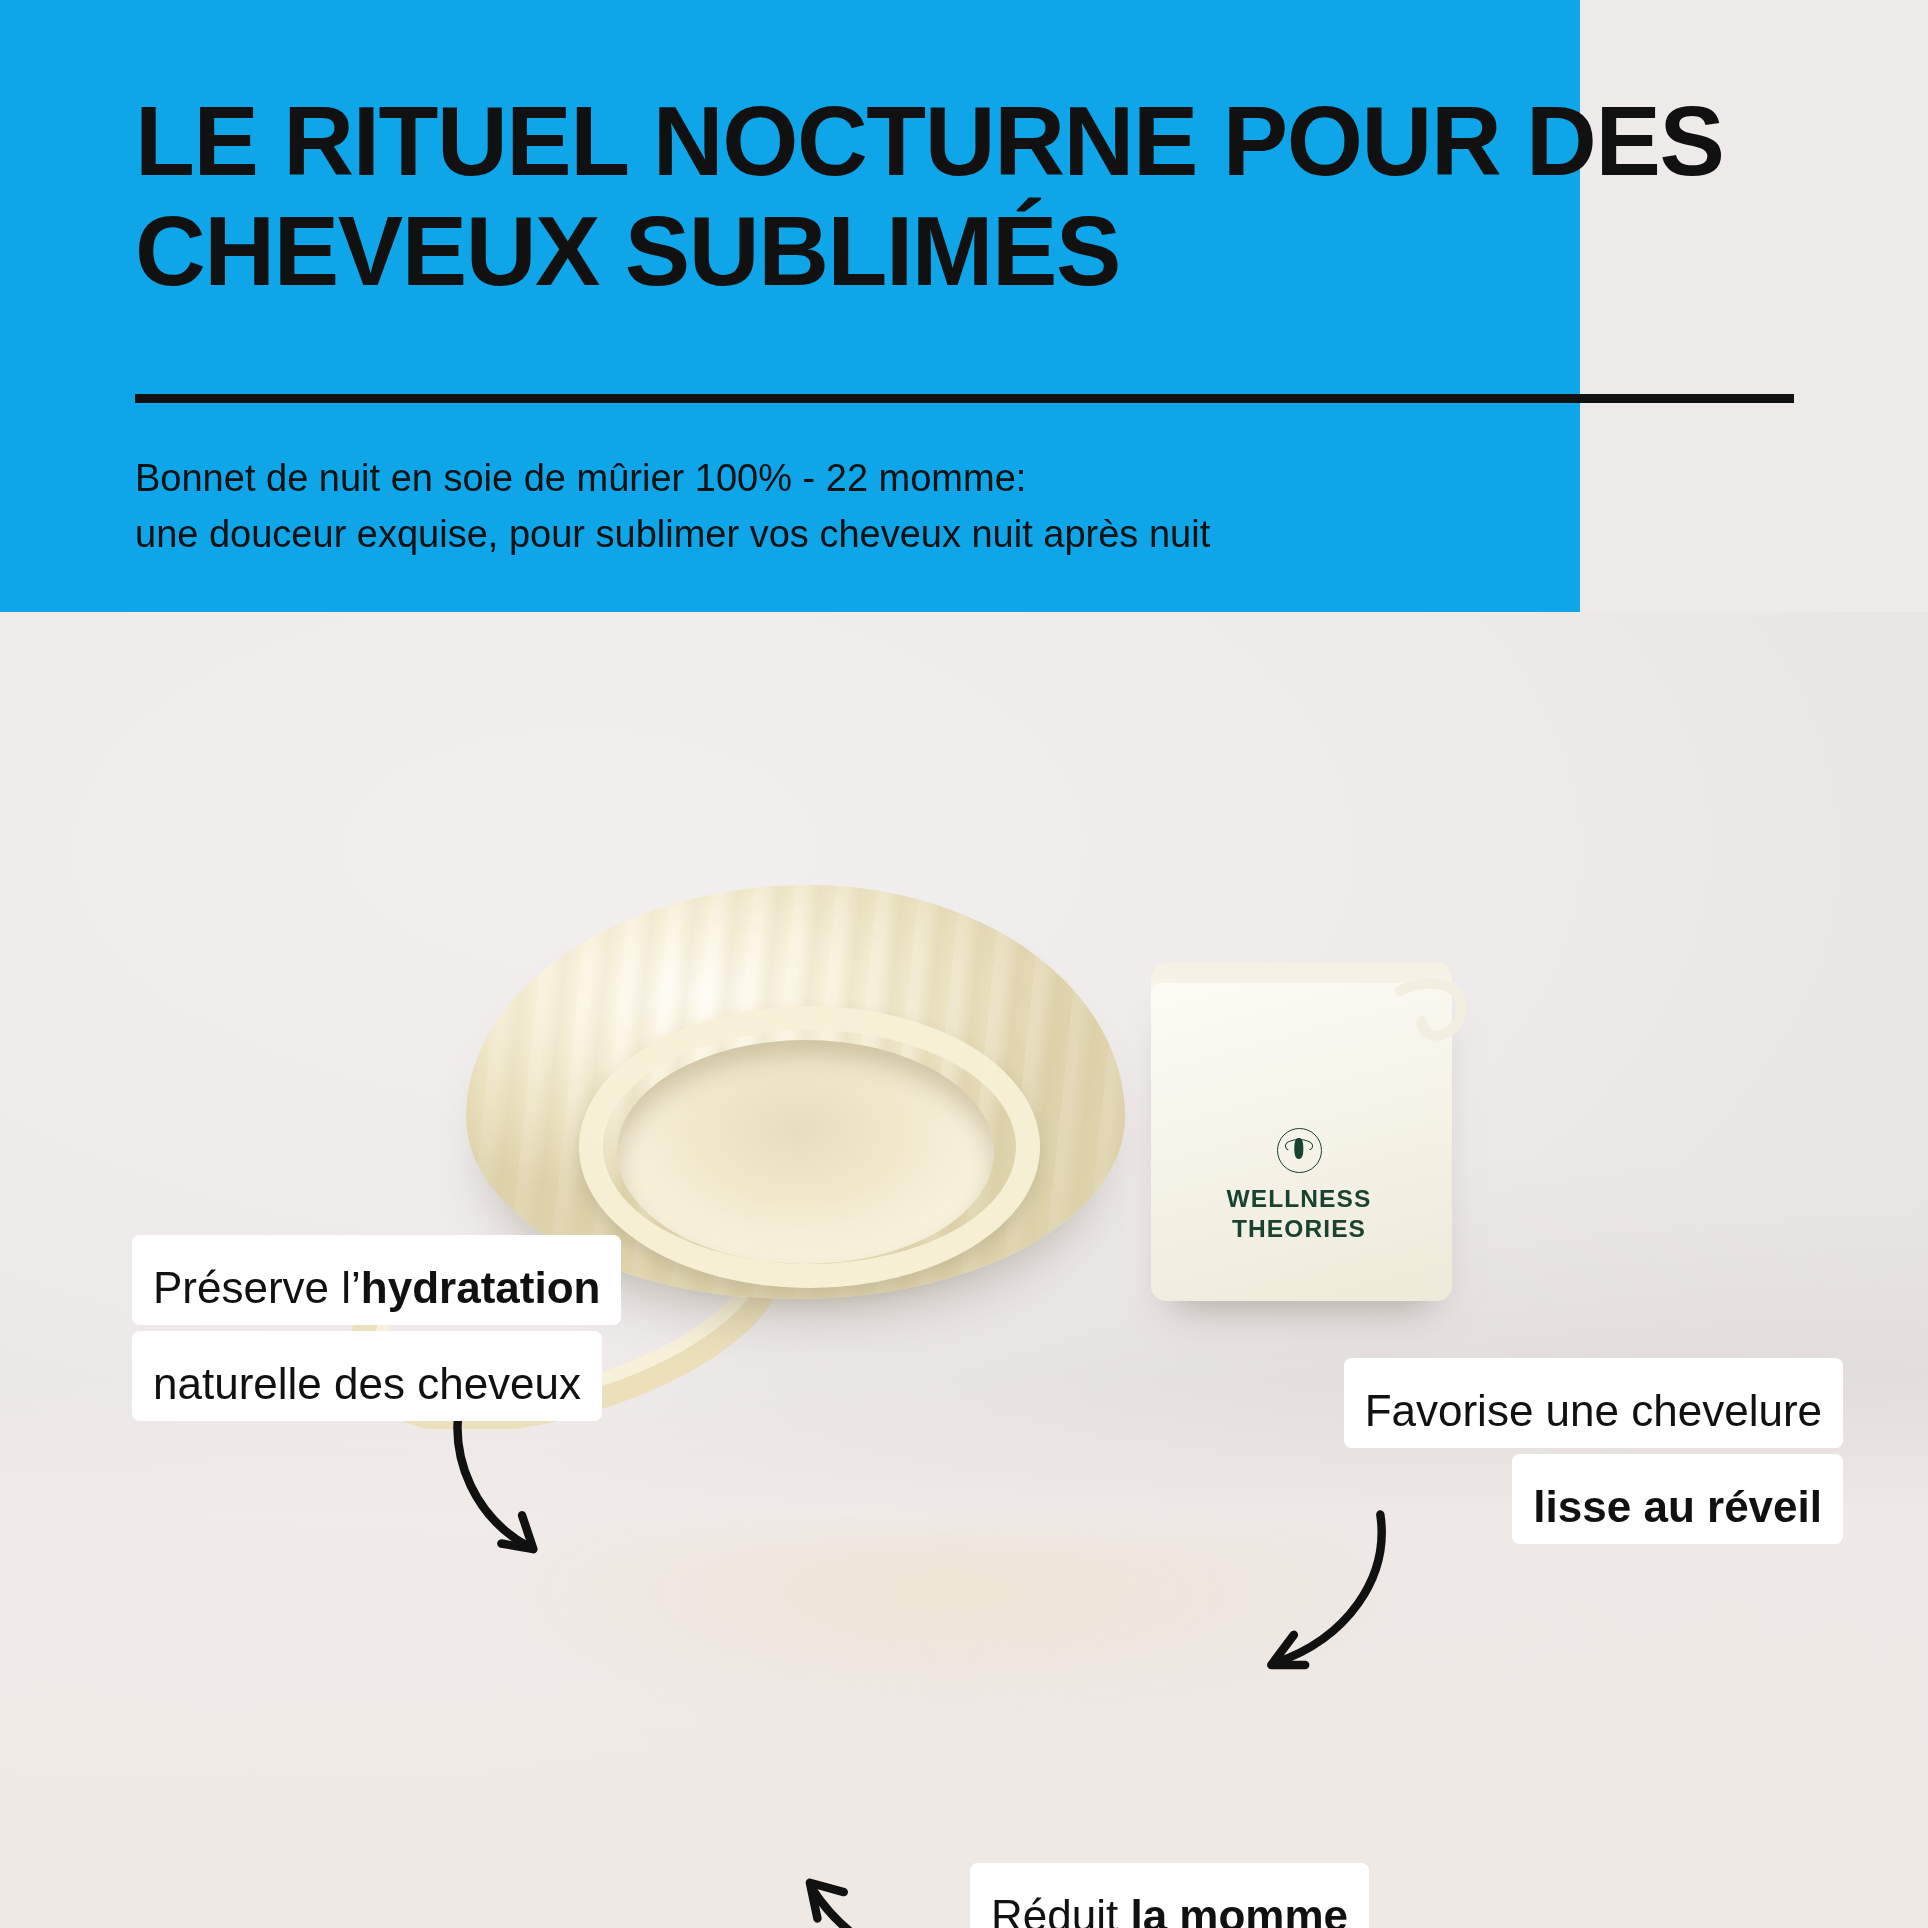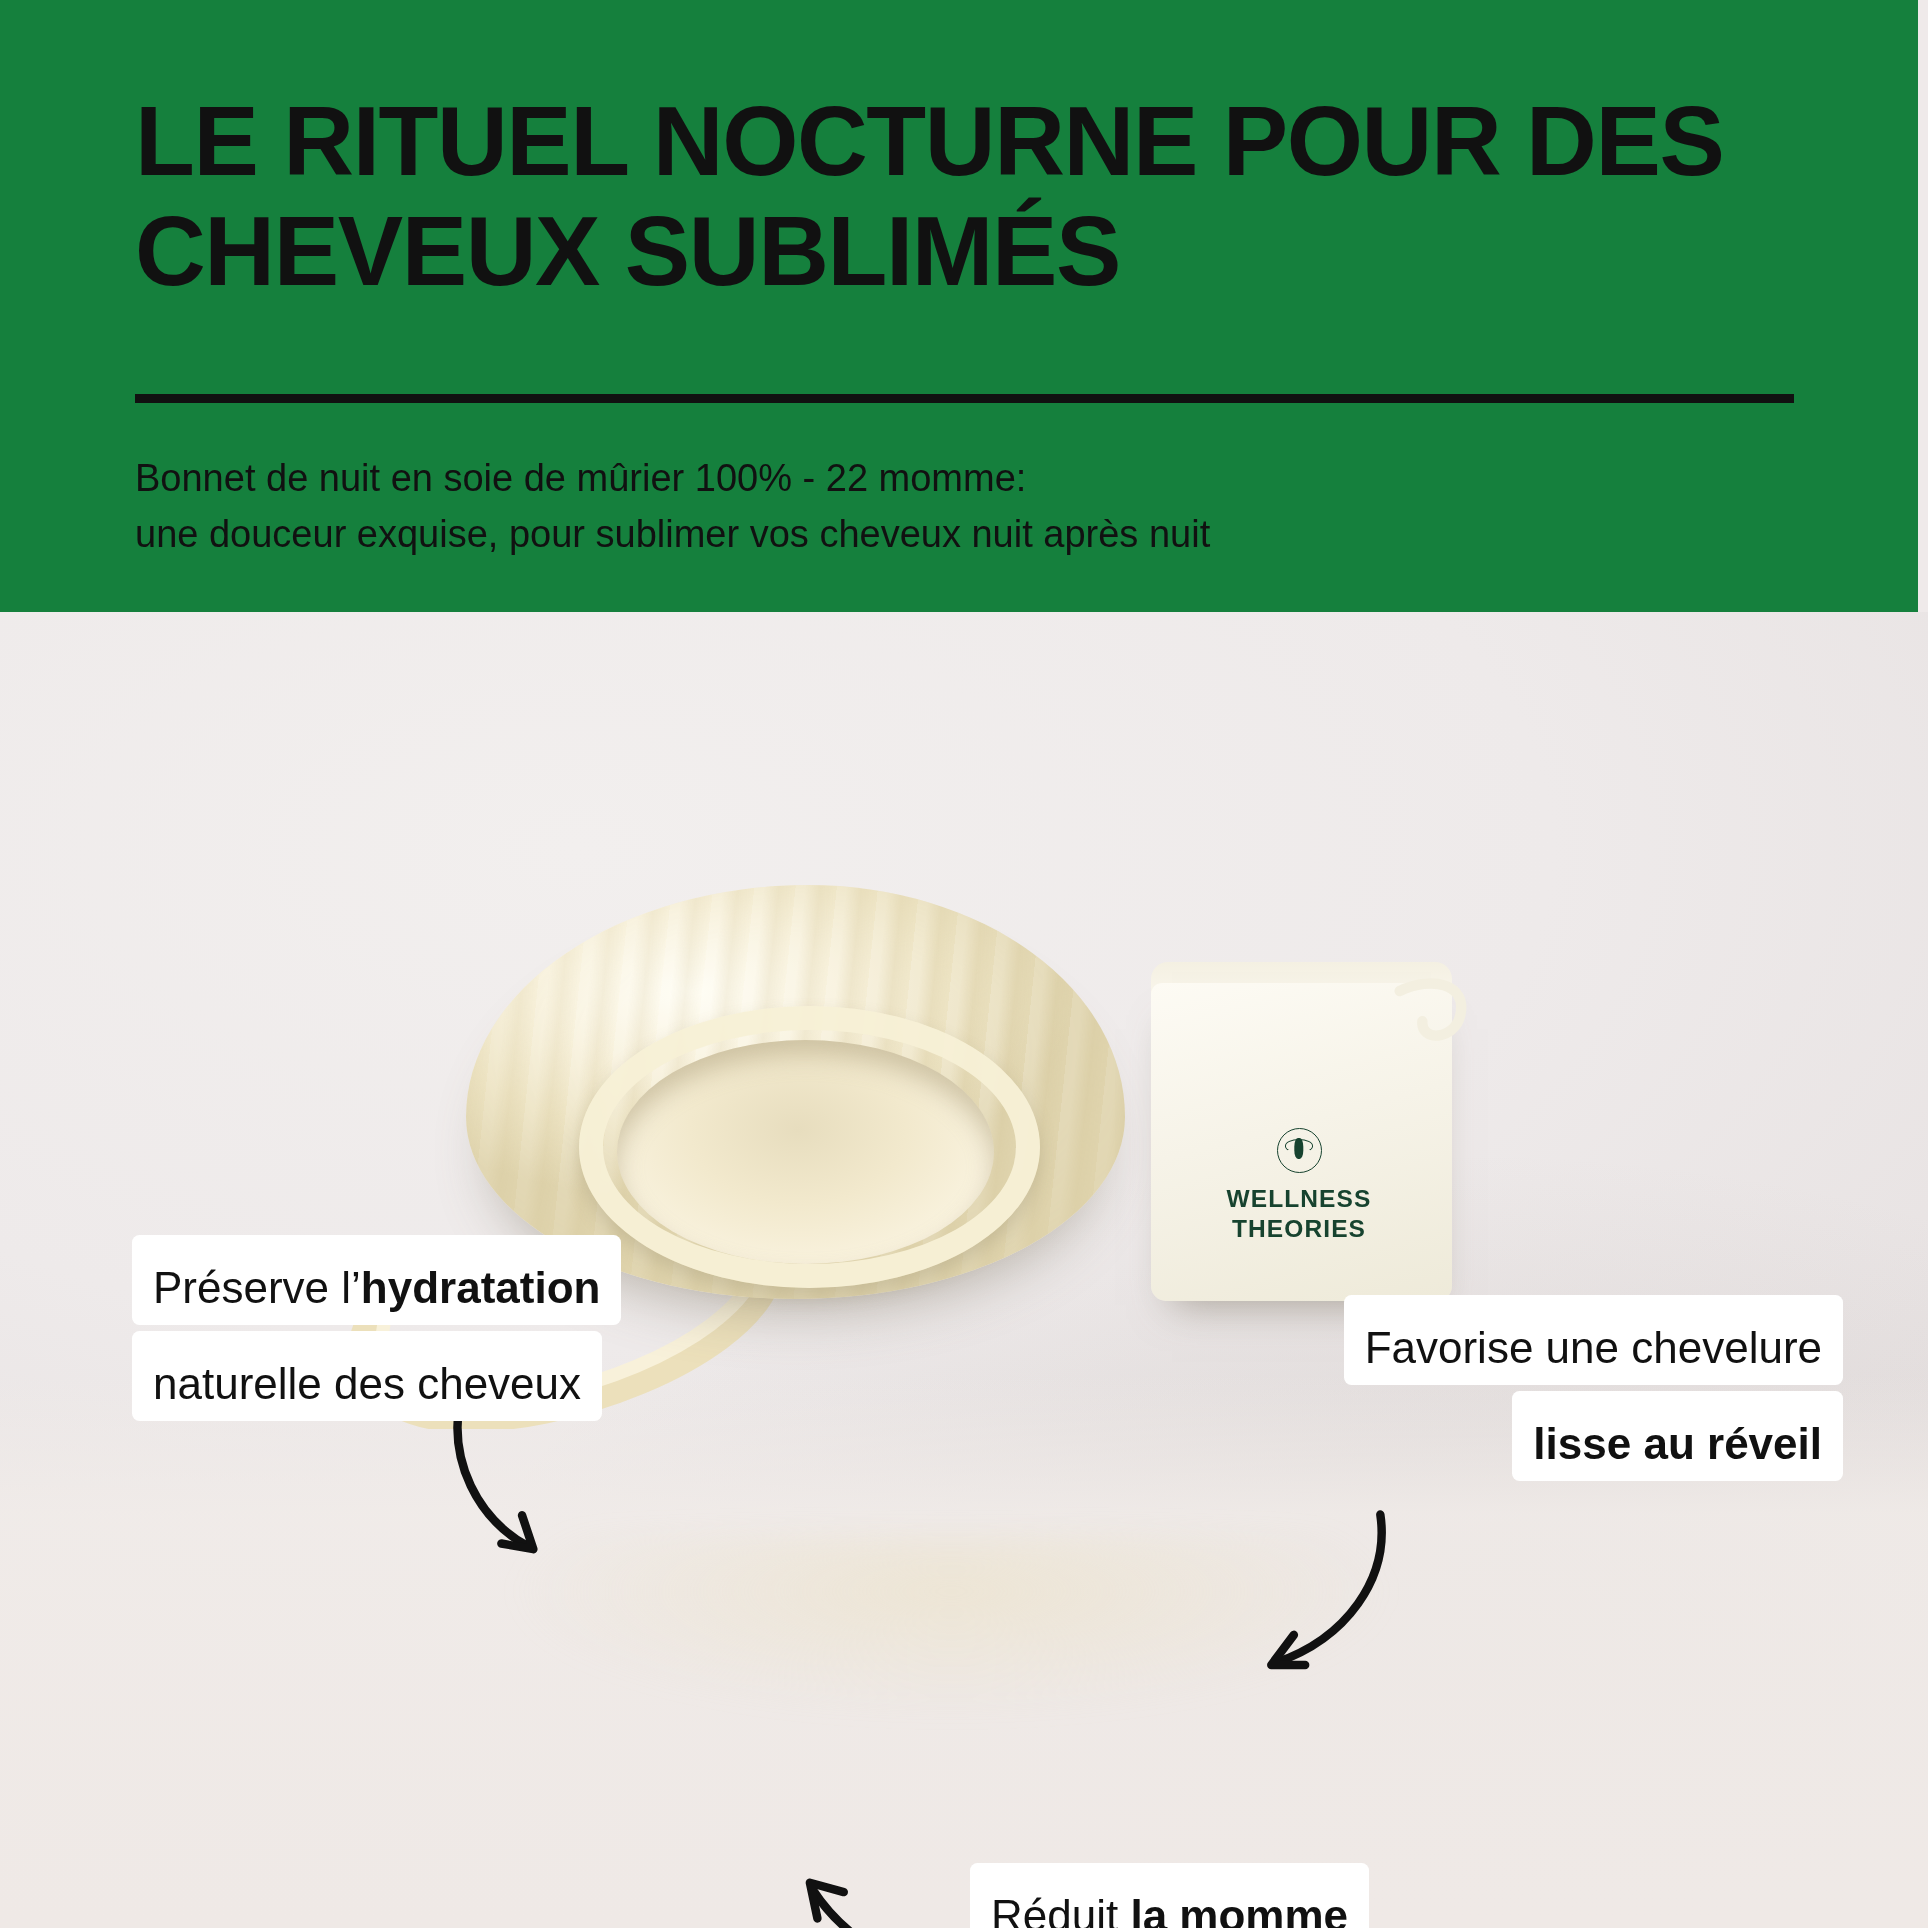--- a/index.html
+++ b/index.html
@@ -16,23 +16,23 @@
     height: 1928px;
     overflow: hidden;
     background: #efeaea;
   }
 
   
   .header {
     position: absolute;
     left: 0;
     top: 0;
-    width: 1918px;
+    width: 1580px;
     height: 612px;
-    background: #15803d;
+    background: #0ea5e9;
     box-sizing: border-box;
     padding: 0;
   }
   .headline {
     position: absolute;
     left: 135px;
     top: 87px;
     width: 1686px;
     font-size: 98px;
     line-height: 1.12;
@@ -250,21 +250,21 @@
     border-radius: 7.5px;
     margin-bottom: 5.6px;
     white-space: nowrap;
   }
   .callout.right .line {
     margin-left: auto;
   }
   .callout b { font-weight: 700; }
 
   .c1 { left: 132px; top: 1235px; }
-  .c2 { right: 85px;  top: 1295px; text-align: right; }
+  .c2 { right: 85px;  top: 1358px; text-align: right; }
   .c3 { left: 970px; top: 1863px; text-align: right; }
   .c3 .line { margin-left: auto; }
 
   .arrow { position: absolute; }
   .a1 { left: 443px; top: 1395px; width: 160px; height: 188px; }
   .a2 { left: 1196px; top: 1507px; width: 207px; height: 188px; }
   .a3 { left: 791px; top: 1831px; width: 226px; height: 151px; }
 </style>
 </head>
 <body>

